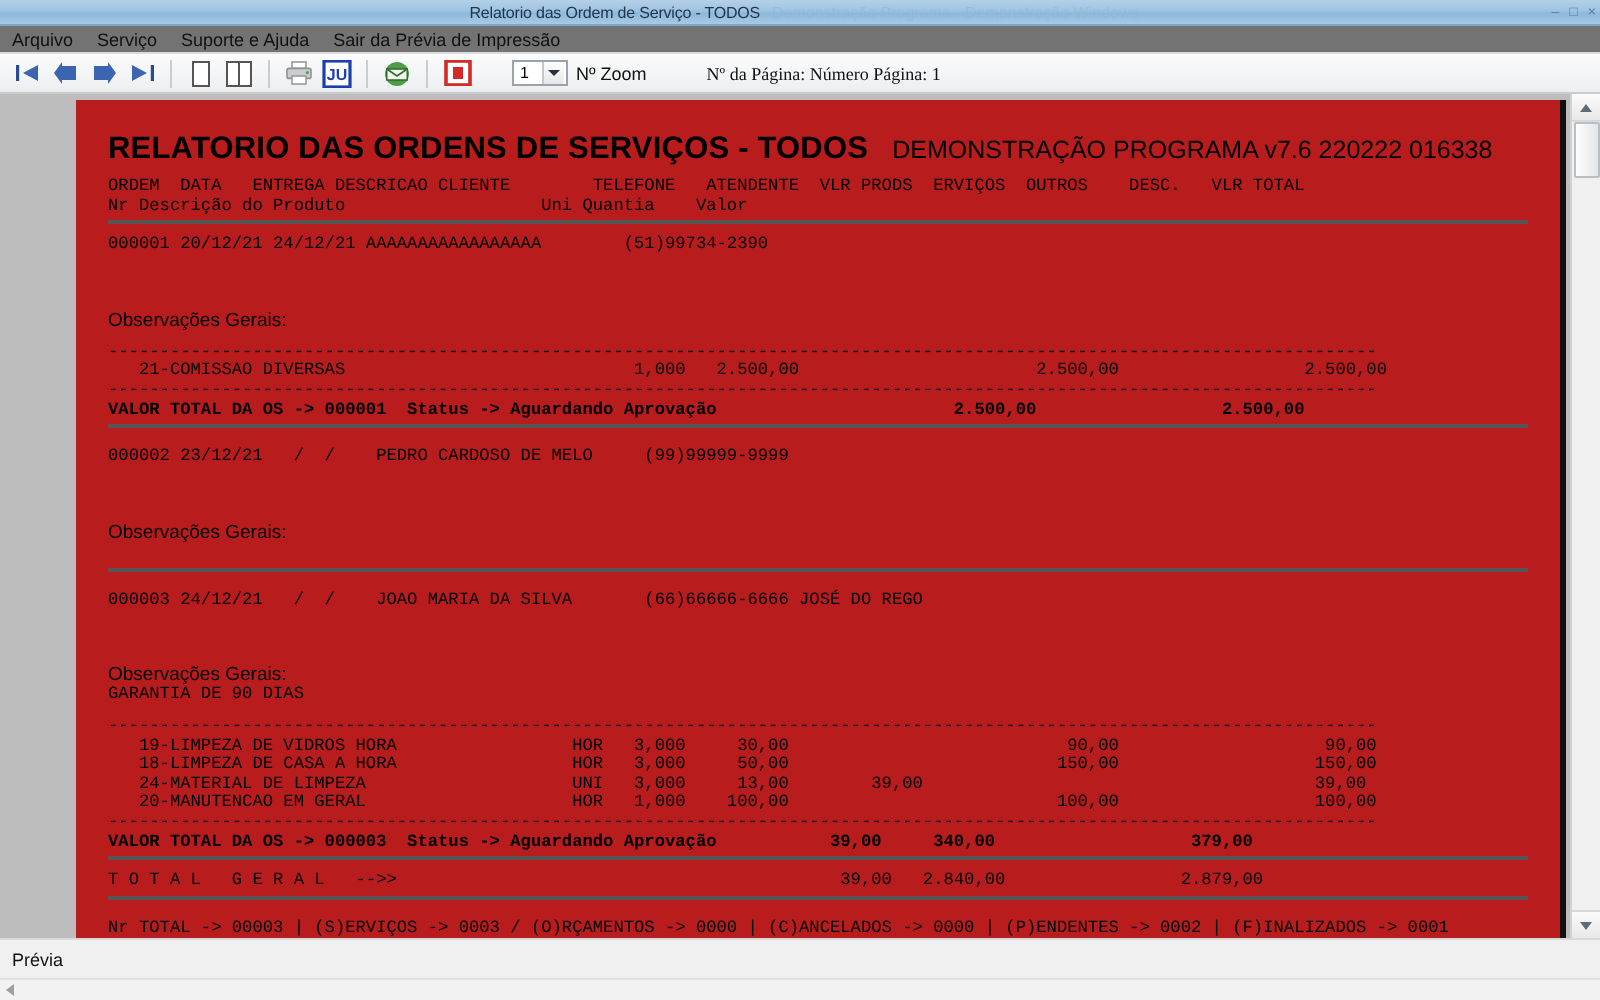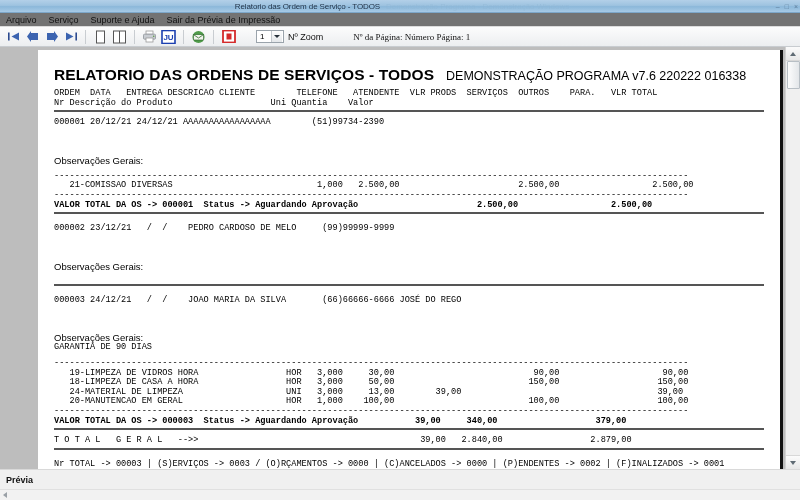--- a/index.html
+++ b/index.html
@@ -130,21 +130,21 @@
     position:absolute;top:14px;left:1px;width:11px;height:26px;
     background:linear-gradient(to right,#fdfdfd,#e3e6e9);
     border:1px solid #b8bfc5;border-radius:1px;
   }
 
   
   .paper{
     position:absolute;
     left:38px;top:3px;
     width:745px;height:445px;
-    background:#ffffff;
+    background:#b91c1c;
     box-sizing:border-box;
     overflow:hidden;
     border-right:3px solid #111;
     border-bottom:3px solid #111;
   }
   .sheet{
     position:relative;
     padding:6px 12px 0 10px;
     box-sizing:border-box;
     color:#000;
@@ -189,21 +189,21 @@
   .spacer10{height:10px;}
 
   
   .statusbar{
     height:20px;flex:0 0 20px;
     background:#f0f0f0;
     border-top:1px solid #d9d9d9;
     display:flex;align-items:center;
     padding-left:6px;box-sizing:border-box;
   }
-  .statusbar .st{font-size:9px;color:#111;font-weight:bold;}
+  .statusbar .st{font-size:9px;color:#111;font-weight:normal;}
   .hscrollstrip{
     height:11px;flex:0 0 11px;
     background:#f2f2f2;border-top:1px solid #e0e0e0;
     display:flex;align-items:center;padding-left:3px;box-sizing:border-box;
   }
   .hscrollstrip i{
     width:0;height:0;border-top:3px solid transparent;border-bottom:3px solid transparent;
     border-right:4px solid #9aa0a6;
   }
 </style>
@@ -322,21 +322,21 @@
     <div class="paper">
       <div class="sheet">
 
         <div class="titlerow">
           <span class="rpt-title">RELATORIO DAS ORDENS DE SERVIÇOS  - TODOS</span>
           <span class="rpt-demo">DEMONSTRAÇÃO PROGRAMA v7.6 220222 016338</span>
         </div>
 
 
         <div class="colhead">
-          <div class="mono">ORDEM  DATA   ENTREGA DESCRICAO CLIENTE        TELEFONE   ATENDENTE  VLR PRODS  SERVIÇOS  OUTROS    PARA.   VLR TOTAL</div>
+          <div class="mono">ORDEM  DATA   ENTREGA DESCRICAO CLIENTE        TELEFONE   ATENDENTE  VLR PRODS  ERVIÇOS  OUTROS    DESC.   VLR TOTAL</div>
           <div class="mono">Nr Descrição do Produto                   Uni Quantia    Valor</div>
           <hr class="hr-thick">
         </div>
 
         <div class="block">
           <div class="spacer6"></div>
           <div class="mono">000001 20/12/21 24/12/21 AAAAAAAAAAAAAAAAA        (51)99734-2390</div>
           <div class="sans">Observações Gerais:</div>
           <div class="spacer6"></div>
           <div class="mono">---------------------------------------------------------------------------------------------------------------------------</div>

